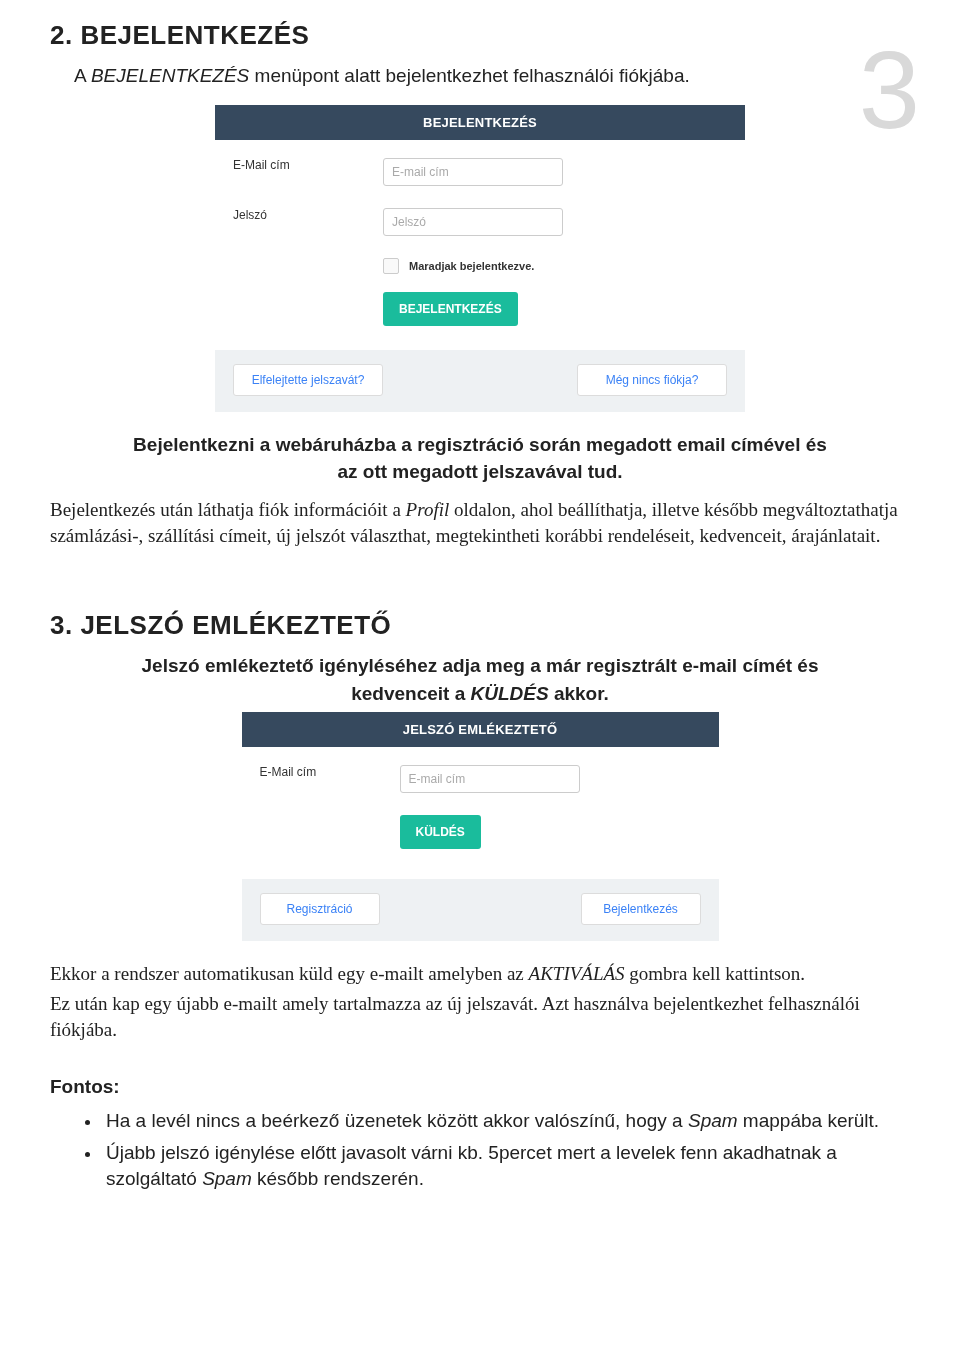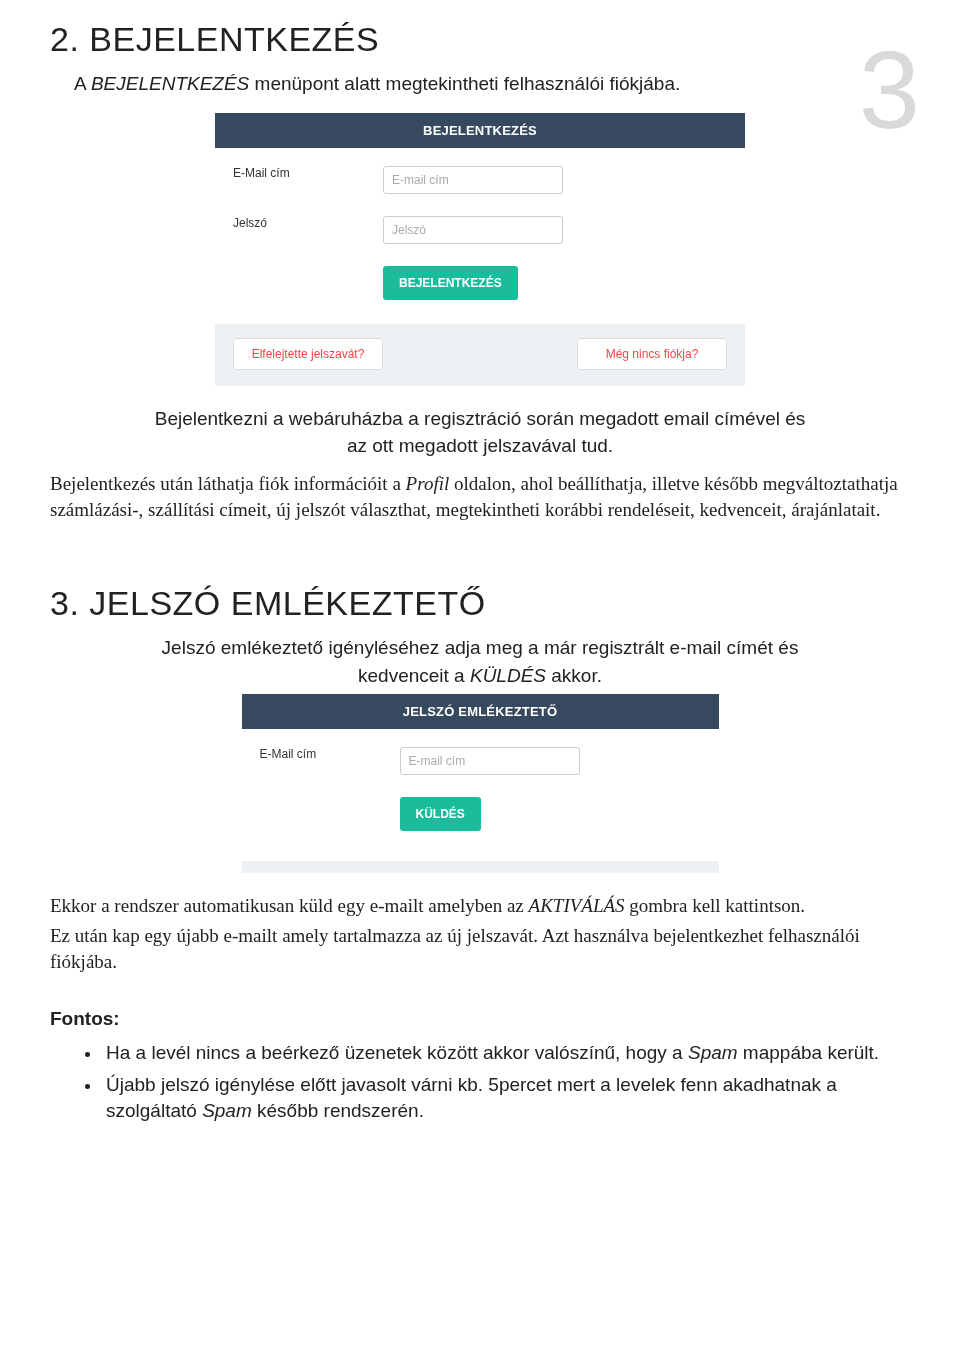--- a/index.html
+++ b/index.html
@@ -16,22 +16,22 @@
     position: absolute;
     right: 40px;
     top: 35px;
     font-size: 110px;
     color: #d9d9d9;
     font-weight: 300;
     line-height: 1;
     font-family: Arial, sans-serif;
   }
   h2.section-heading {
-    font-size: 34px;
-    font-weight: 400;
+    font-size: 26px;
+    font-weight: 700;
     letter-spacing: 0.5px;
     margin-bottom: 12px;
   }
   p.intro {
     font-size: 19px;
     margin-left: 24px;
     margin-bottom: 16px;
     line-height: 1.35;
   }
   p.body-text {
@@ -39,20 +39,21 @@
     line-height: 1.35;
     margin-bottom: 4px;
     font-family: Liberation Serif, serif;
   }
   p.centered {
     text-align: center;
     font-size: 19px;
     line-height: 1.35;
     margin: 0 auto 2px auto;
     max-width: 780px;
+    font-weight: bold;
   }
   .italic { font-style: italic; }
 
   
   .ui-shot {
     margin: 0 auto 20px auto;
     background: #eef1f3;
     padding: 0 0 12px 0;
   }
   .ui-shot .header-bar {
@@ -130,21 +131,21 @@
     gap: 20px;
     padding: 14px 18px 4px 18px;
     font-family: Arial, sans-serif;
   }
   .footer-links .link-btn {
     background: #fff;
     border: 1px solid #dcdcdc;
     border-radius: 3px;
     padding: 8px 14px;
     font-size: 12px;
-    color: #ef4444;
+    color: #3b82f6;
     cursor: pointer;
     min-width: 150px;
     text-align: center;
   }
 
   .section-gap { height: 58px; }
 
   
   .bullets {
     margin-left: 52px;
@@ -166,34 +167,38 @@
   }
 </style>
 </head>
 <body>
 
 <div class="page-number">3</div>
 
 <h2 class="section-heading">2. BEJELENTKEZÉS</h2>
 
 <p class="intro">
-  <span>A </span><span class="italic">BEJELENTKEZÉS</span><span> menüpont alatt megtekintheti felhasználói fiókjába.</span>
+  <span>A </span><span class="italic">BEJELENTKEZÉS</span><span> menüpont alatt bejelentkezhet felhasználói fiókjába.</span>
 </p>
 
 <div class="ui-shot" style="width:530px;">
   <div class="header-bar">BEJELENTKEZÉS</div>
   <div class="form-body">
     <div class="form-row">
       <label>E-Mail cím</label>
       <input class="text-input" type="text" placeholder="E-mail cím" style="">
     </div>
     <div class="form-row">
       <label>Jelszó</label>
       <input class="text-input" type="text" placeholder="Jelszó" style="">
     </div>
+    <div class="checkbox-row">
+      <span class="box"></span>
+      <span>Maradjak bejelentkezve.</span>
+    </div>
     <div class="btn-wrap">
       <button class="btn">BEJELENTKEZÉS</button>
     </div>
   </div>
   <div class="footer-links">
     <div class="link-btn">Elfelejtette jelszavát?</div>
     <div class="link-btn">Még nincs fiókja?</div>
   </div>
 </div>
 
@@ -216,20 +221,24 @@
 <div class="ui-shot" style="width:477px;">
   <div class="header-bar">JELSZÓ EMLÉKEZTETŐ</div>
   <div class="form-body" style="padding-bottom:30px;">
     <div class="form-row">
       <label style="width:140px;">E-Mail cím</label>
       <input class="text-input" type="text" placeholder="E-mail cím" style="">
     </div>
     <div class="btn-wrap" style="margin-left:140px; margin-top:14px;">
       <button class="btn">KÜLDÉS</button>
     </div>
+  </div>
+  <div class="footer-links">
+    <div class="link-btn" style="min-width:120px;">Regisztráció</div>
+    <div class="link-btn" style="min-width:120px;">Bejelentkezés</div>
   </div>
 </div>
 
 <p class="body-text">
   <span>Ekkor a rendszer automatikusan küld egy e-mailt amelyben az </span><span class="italic">AKTIVÁLÁS</span><span> gombra kell kattintson.</span>
 </p>
 <p class="body-text">Ez után kap egy újabb e-mailt amely tartalmazza az új jelszavát. Azt használva bejelentkezhet felhasználói fiókjába.</p>
 
 <p class="fontos-label">Fontos:</p>
 

